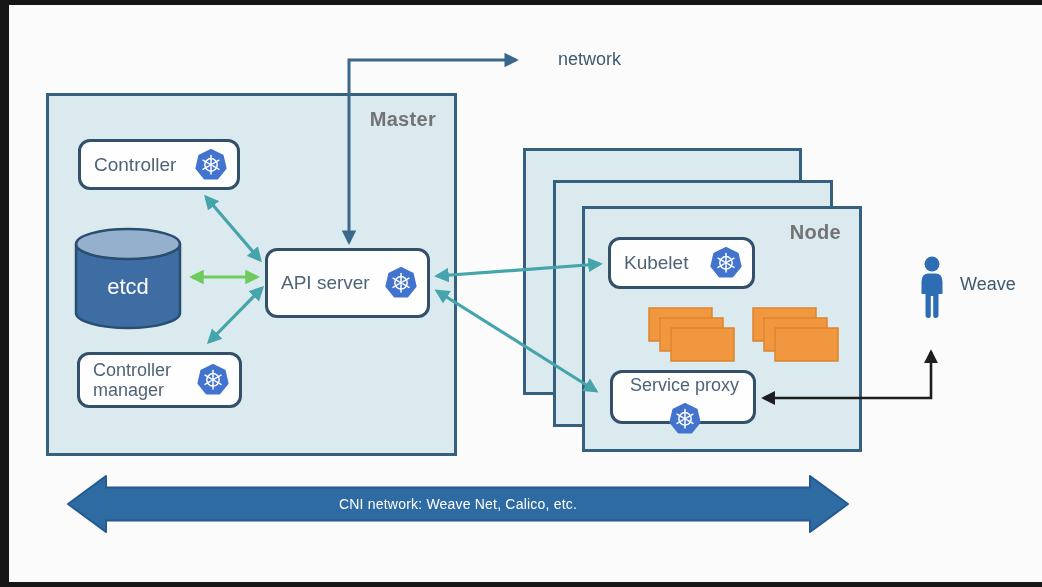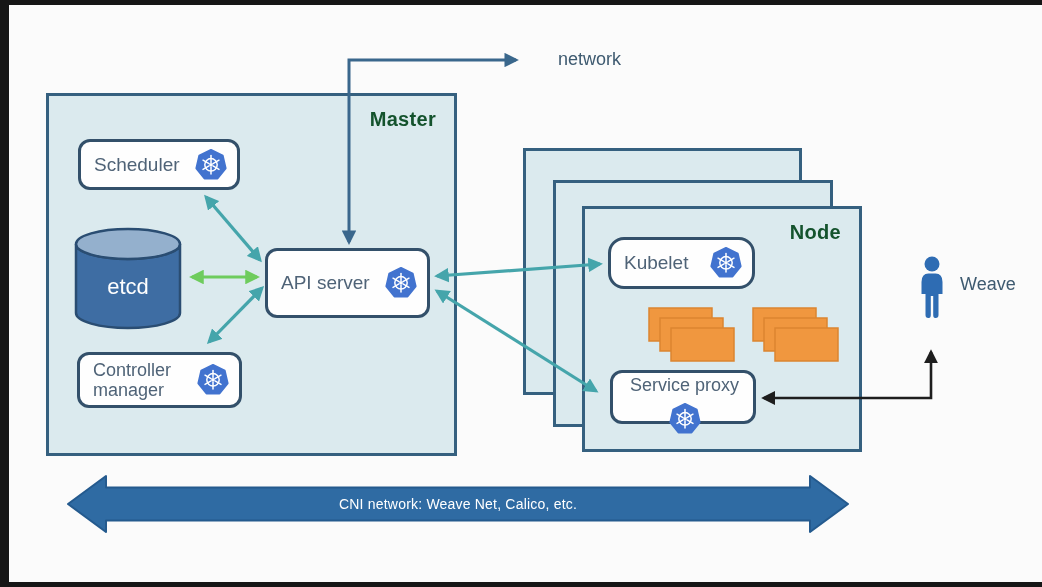--- a/index.html
+++ b/index.html
@@ -16,36 +16,36 @@
   .region{
     position:absolute;background:#dbeaee;border:3px solid #35607f;
     box-sizing:border-box;
   }
   #master-box{left:46px;top:93px;width:411px;height:363px;}
   #node-back{left:523px;top:148px;width:279px;height:247px;}
   #node-middle{left:553px;top:180px;width:280px;height:247px;}
   #node-front{left:582px;top:206px;width:280px;height:246px;}
   .region-label{
     position:absolute;right:18px;top:12px;
-    font-size:20px;font-weight:bold;color:#14532d;letter-spacing:.3px;
+    font-size:20px;font-weight:bold;color:#737373;letter-spacing:.3px;
   }
 
   .wbox{
     position:absolute;background:#fefefe;border:3px solid #33506a;border-radius:12px;
     box-sizing:border-box;display:flex;align-items:center;justify-content:space-between;
     padding:2px 10px 2px 13px;gap:8px;
   }
   .wbox .lbl{
     font-size:19px;color:#4f6377;line-height:1.12;
   }
   .wbox.two .lbl{font-size:18px;}
   #scheduler-box{left:78px;top:139px;width:162px;height:51px;}
   #api-server-box{left:265px;top:248px;width:165px;height:70px;}
   #controller-manager-box{left:77px;top:352px;width:165px;height:56px;}
-  #kubelet-box{left:608px;top:237px;width:147px;height:52px;border-radius:16px;}
+  #kubelet-box{left:608px;top:237px;width:147px;height:52px;}
   #service-proxy-box{left:610px;top:370px;width:146px;height:54px;flex-direction:column;}
 
   .k8s-icon{width:32px;height:32px;flex:0 0 32px;display:block;}
 
   #etcd{position:absolute;left:73px;top:226px;width:110px;height:106px;}
   #etcd text{font-family:"Liberation Sans",sans-serif;font-size:22px;fill:#ffffff;}
 
   #user-icon{position:absolute;left:917px;top:256px;width:30px;height:74px;}
   #user-label{position:absolute;left:960px;top:274px;font-size:18px;color:#3e5a70;}
   #kubectl-label{position:absolute;left:558px;top:49px;font-size:18px;color:#3e5a70;}
@@ -71,21 +71,21 @@
     <span class="region-label">Master</span>
   </div>
 
   <div class="region" id="node-back"></div>
   <div class="region" id="node-middle"></div>
   <div class="region" id="node-front">
     <span class="region-label">Node</span>
   </div>
 
   <div class="wbox" id="scheduler-box">
-    <span class="lbl">Scheduler</span>
+    <span class="lbl">Controller</span>
     <span class="k8s-icon">
 <svg viewBox="0 0 32 32" width="100%" height="100%">
   <polygon points="16,1 27.7,6.6 30.6,19.3 22.5,29.5 9.5,29.5 1.4,19.3 4.3,6.6" fill="#4273cf" stroke="#4273cf" stroke-width="2" stroke-linejoin="round"></polygon>
   <circle cx="16" cy="15.8" r="6.2" fill="none" stroke="#ffffff" stroke-width="1.5"></circle>
   <circle cx="16" cy="15.8" r="1.8" fill="#ffffff"></circle>
   <g stroke="#ffffff" stroke-width="1.5" stroke-linecap="round">
     <line x1="16" y1="6.6" x2="16" y2="13.5"></line>
     <line x1="23.97" y1="11.2" x2="17.99" y2="14.65"></line>
     <line x1="23.97" y1="20.4" x2="17.99" y2="16.95"></line>
     <line x1="16" y1="25" x2="16" y2="18.1"></line>

